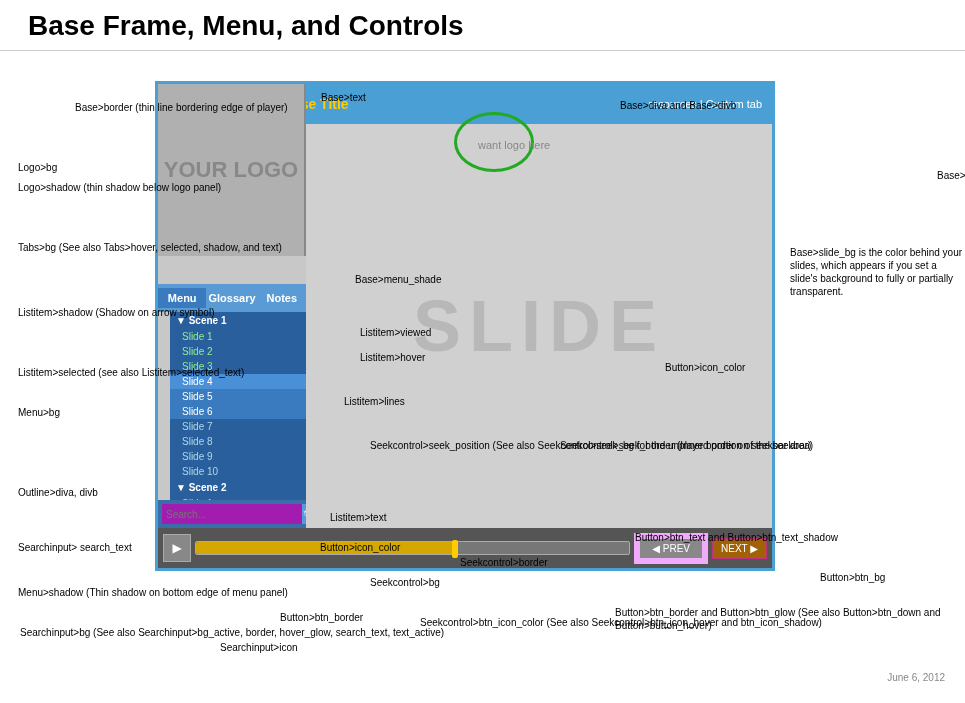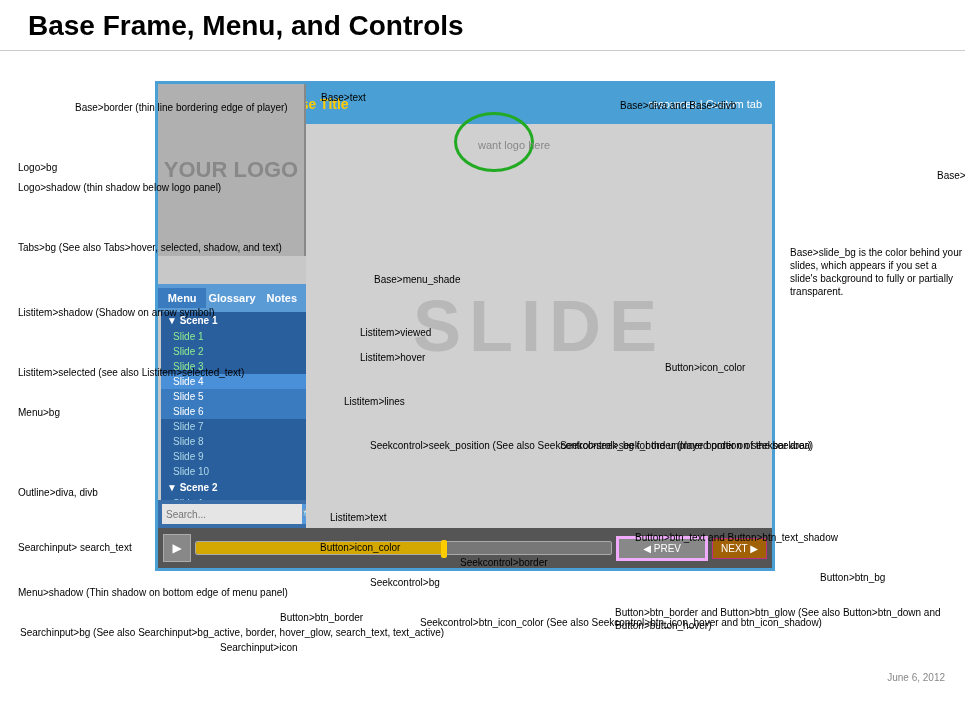--- a/index.html
+++ b/index.html
@@ -110,21 +110,21 @@
       padding: 4px 2px;
       cursor: pointer;
     }
     .tab-item.active {
       background: #3a7bbf;
     }
     
     #menu-panel {
       position: absolute;
       top: 228px;
-      left: 3px;
+      left: 12px;
       width: 179px;
       background: #2a5f9e;
       bottom: 40px;
       overflow: hidden;
     }
     .scene-header {
       color: #fff;
       font-size: 10px;
       padding: 3px 6px;
       font-weight: bold;
@@ -183,24 +183,24 @@
       position: absolute;
       left: 59%;
       top: -2px;
       width: 6px;
       height: 18px;
       background: #ffcc00;
       border-radius: 2px;
     }
     #prev-btn {
       background: #888;
-      border: 3px solid #f0abfc;
-      color: #fff;
-      font-size: 10px;
-      padding: 4px 24px;
+      border: 6px solid #f0abfc;
+      color: #fff;
+      font-size: 10px;
+      padding: 4px 12px;
       cursor: pointer;
     }
     #next-btn {
       background: #a16207;
       border: 1px solid #c03080;
       color: #fff;
       font-size: 10px;
       padding: 4px 8px;
       cursor: pointer;
     }
@@ -211,21 +211,21 @@
       left: 0;
       width: 148px;
       height: 28px;
       background: #3a6ea8;
       display: flex;
       align-items: center;
       padding: 0 4px;
     }
     #search-input {
       flex: 1;
-      background: #e5e5e5;
+      background: #a21caf;
       border: none;
       font-size: 10px;
       padding: 2px 4px;
       height: 20px;
     }
     #search-icon-btn {
       width: 20px;
       height: 20px;
       background: #5599dd;
       display: flex;
@@ -442,21 +442,21 @@
     <div class="ann" style="left:790px; top:195px;">
       <span>Base&gt;slide_bg
 is the color behind
 your slides, which
 appears if you set a
 slide's background to
 fully or partially
 transparent.</span>
     </div>
 
-    <div class="ann" style="left:355px; top:222px;margin-left:19px;">
+    <div class="ann" style="left:355px; top:222px;">
       <span>Base&gt;menu_shade</span>
     </div>
 
     <div class="ann" style="left:360px; top:275px;">
       <span>Listitem&gt;viewed</span>
     </div>
 
     <div class="ann" style="left:360px; top:300px;">
       <span>Listitem&gt;hover</span>
     </div>

